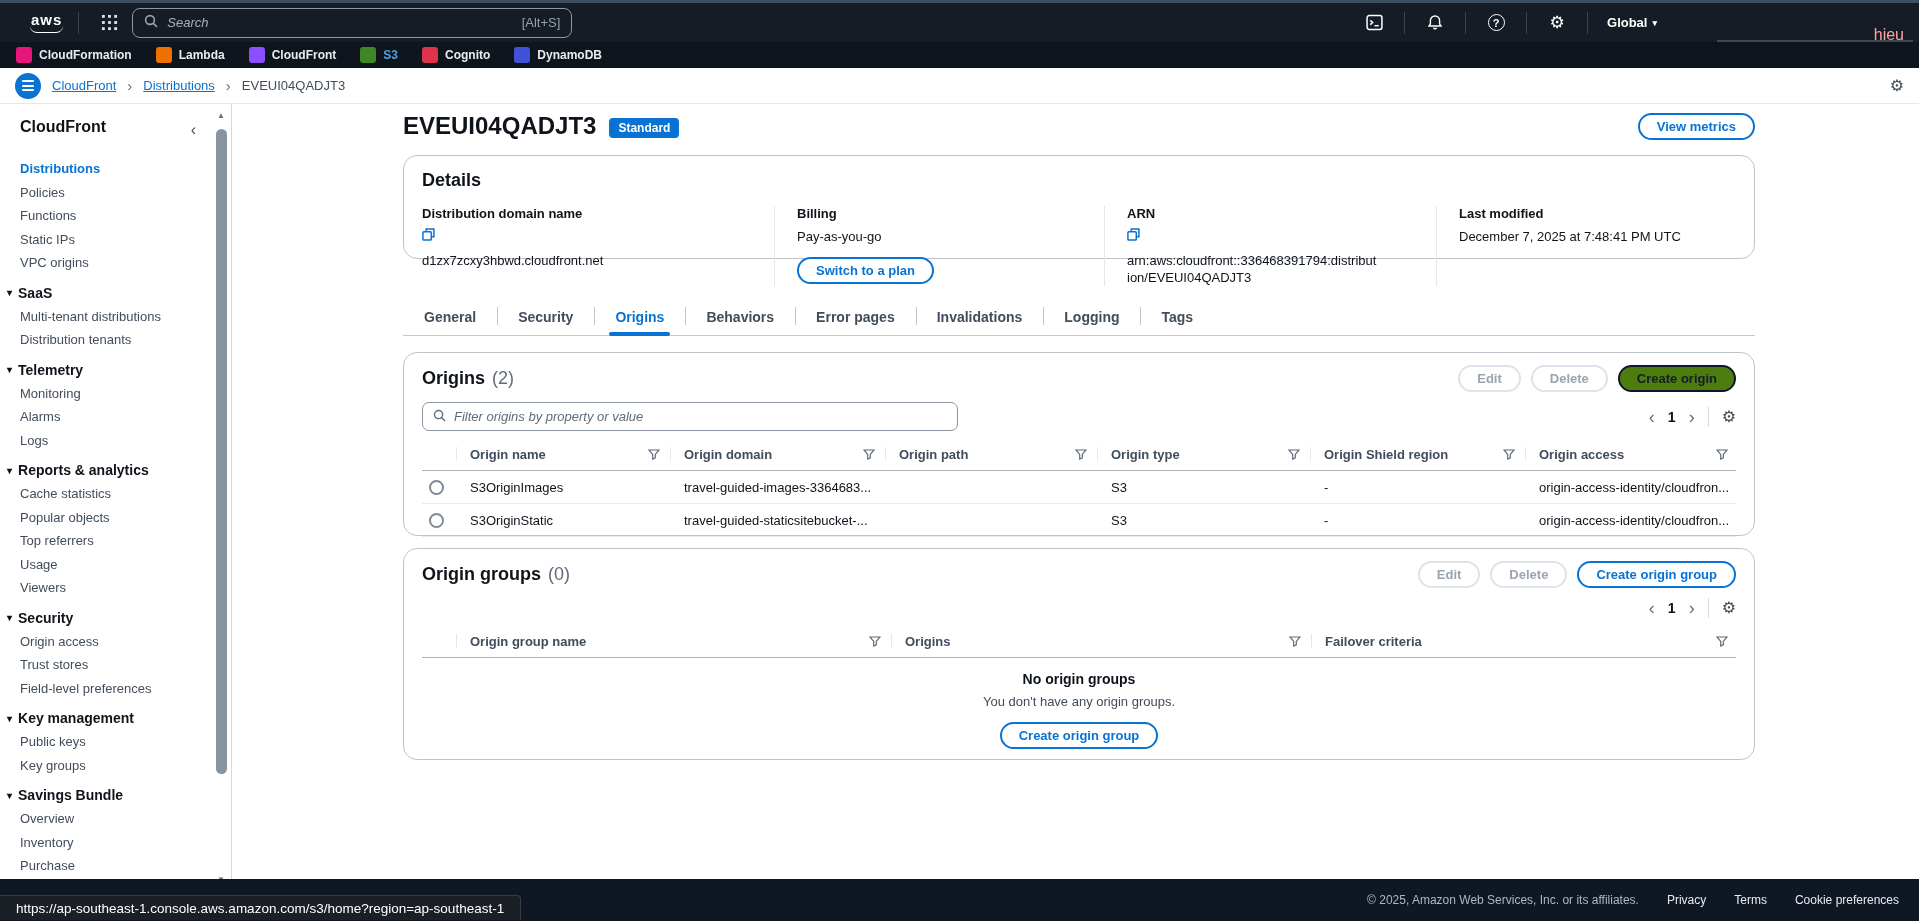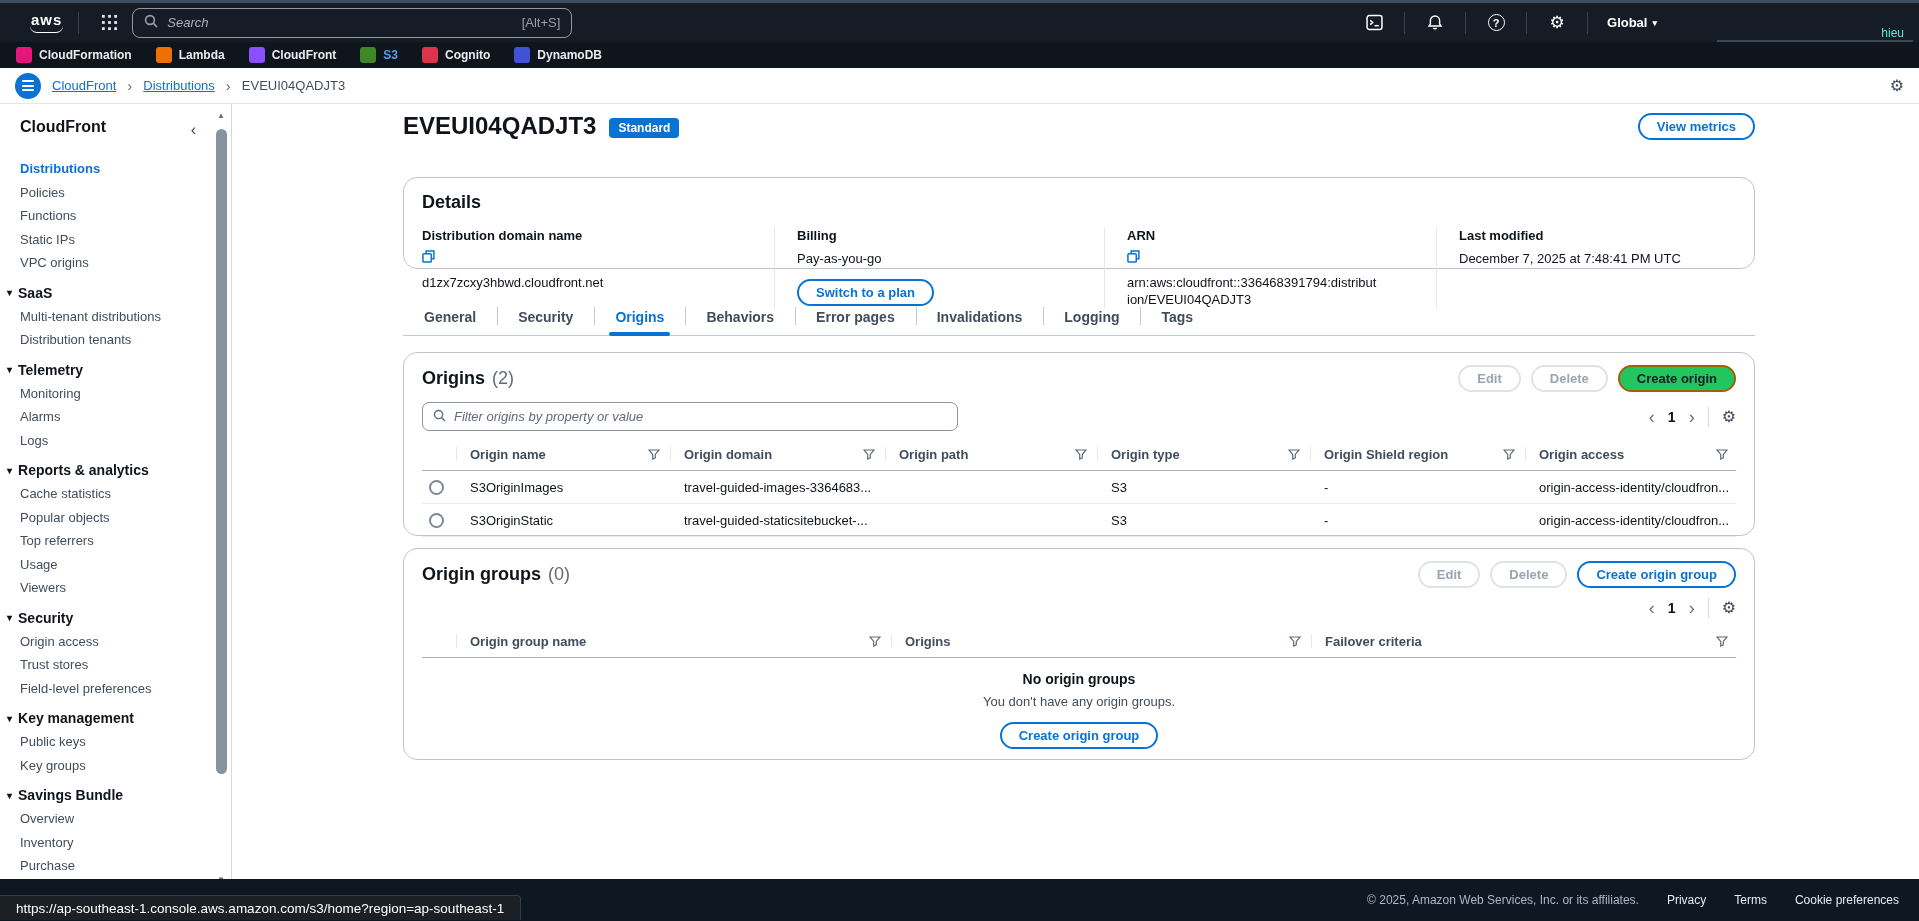--- a/index.html
+++ b/index.html
@@ -26,21 +26,21 @@
   .search-box input::placeholder { color:#a7b1bd; }
   .kbd-hint { font-size:13px; color:#95a0ad; }
   .top-icons { margin-left:auto; margin-right:228px; display:flex; align-items:center; }
   .region { display:flex; align-items:center; gap:5px; font-size:13px; font-weight:bold; padding:0 6px; cursor:pointer; }
   .dd-caret { font-size:9px; }
   .circle-q { width:17px; height:17px; border:1.5px solid #fff; border-radius:50%; display:flex;
               align-items:center; justify-content:center; font-size:11px; font-weight:bold; }
   .gear-glyph { font-size:17px; line-height:1; }
   .account-chip { position:absolute; right:6px; top:-3px; height:22px; background:#3c4754; color:#fff;
                   font-size:12px; display:flex; align-items:center; gap:16px; padding:0 11px; border-radius:0 0 3px 3px; cursor:pointer;margin-top:40px; }
-  .user-name { position:absolute; right:15px; top:23px; color:#5eead4; font-size:12px; }
+  .user-name { position:absolute; right:15px; top:23px; color:#fca5a5; font-size:16px; }
 
   
   #favbar { position:absolute; left:0; top:42px; width:100%; height:26px; background:#0f151d;
             display:flex; align-items:center; gap:24px; padding:0 16px; }
   .fav { display:flex; align-items:center; gap:7px; cursor:pointer; }
   .fav-icon { width:16px; height:16px; border-radius:3px; }
   .fav-label { font-size:12px; color:#e9edf1; font-weight:bold; }
 
   
   #crumbbar { position:absolute; left:0; top:68px; width:100%; height:36px; background:#fff;
@@ -74,25 +74,25 @@
   .page-title-row { position:absolute; left:170px; top:8px; display:flex; align-items:center; gap:13px; }
   .page-title { font-size:24px; font-weight:bold; }
   .badge { background:#0972d3; color:#fff; font-size:12px; font-weight:bold; padding:3px 9px; border-radius:4px; margin-top:3px; }
   .view-metrics { position:absolute; right:164px; top:9px; }
 
   .btn { display:inline-flex; align-items:center; justify-content:center; border-radius:16px; font-size:13px;
          font-weight:bold; padding:4px 17px; background:#fff; cursor:pointer; white-space:nowrap;
          font-family:"Liberation Sans", sans-serif; }
   .btn-outline { border:2px solid #0972d3; color:#0972d3; }
   .btn-disabled { border:2px solid #dfe3e8; color:#9aa5b1; }
-  .btn-orange { border:2px solid #a16207; background:#22c55e; color:#161d26; }
+  .btn-orange { border:2px solid #0f172a; background:#4d7c0f; color:#161d26; }
 
   .card { position:absolute; left:170px; width:1352px; background:#fff; border:1px solid #bfc4cc;
           border-radius:14px; padding:12px 18px; }
-  #details-card { top:51px; height:92px;margin-top:22px; }
+  #details-card { top:51px; height:104px; }
   #details-card h2 { font-size:18px; margin:2px 0 15px; }
   .details-grid { display:grid; grid-template-columns:352px 330px 332px 1fr; }
   .dcol { padding-right:16px; }
   .dcol + .dcol { border-left:1px solid #e4e7eb; padding-left:22px; }
   .dlabel { font-size:13px; font-weight:bold; margin-bottom:7px; }
   .dvalue { font-size:13px; display:flex; gap:7px; align-items:flex-start; line-height:17px;flex-direction:column; }
   .arn-val { width:252px; word-break:break-all; }
   .switch-btn { margin-top:12px; }
 
   #tabs { position:absolute; left:170px; top:194px; width:1352px; height:38px;

